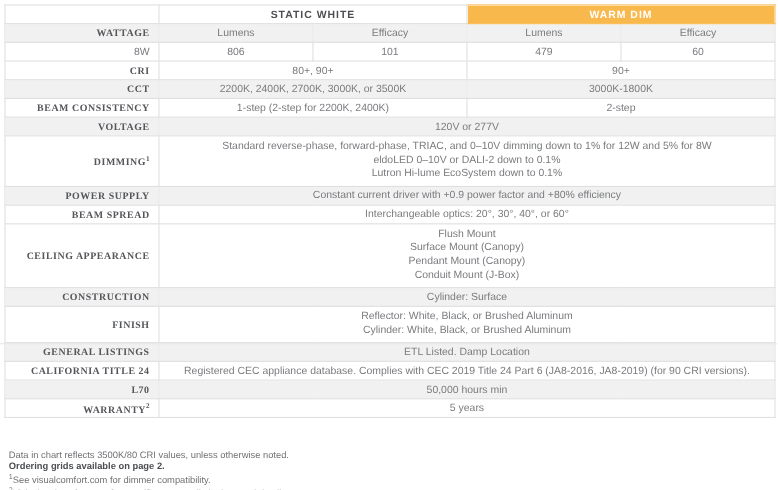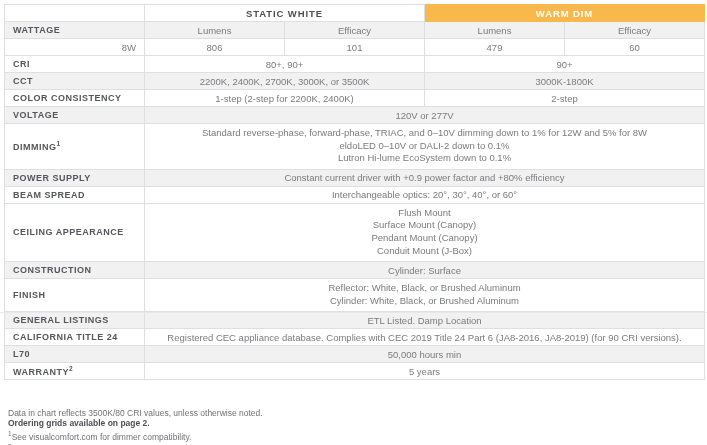--- a/index.html
+++ b/index.html
@@ -31,21 +31,21 @@
   td.h-wd {
     background: var(--warm-dim-bg, #f9b84c); text-align: center;
     color: var(--warm-dim-text, #ffffff);
     font-size: 9.5px; font-weight: bold; letter-spacing: 0.9px;
     border-color: var(--warm-dim-bg, #f9b84c);
   }
 
   
   td.lbl {
     color: var(--label-text, #55565a); font-size: 9px; font-weight: bold;
-    letter-spacing: 0.5px; text-align: left; white-space: nowrap;
+    letter-spacing: 0.5px; text-align: right; white-space: nowrap; font-family: Liberation Serif, serif;
   }
   td.lbl sup { font-size: 6.5px; letter-spacing: 0; }
   td.num-lbl {
     color: var(--value-text, #7a7b7e); font-size: 9.5px; text-align: right; white-space: nowrap;
   }
 
   
   td.val {
     color: var(--value-text, #7a7b7e); font-size: 9.5px; text-align: center; white-space: nowrap; margin-left: 42px;
   }
@@ -106,21 +106,21 @@
         <td class="val" colspan="2">90+</td>
       </tr>
 
       <tr class="stripe">
         <td class="lbl">CCT</td>
         <td class="val" colspan="2">2200K, 2400K, 2700K, 3000K, or 3500K</td>
         <td class="val" colspan="2">3000K-1800K</td>
       </tr>
 
       <tr>
-        <td class="lbl">COLOR CONSISTENCY</td>
+        <td class="lbl">BEAM CONSISTENCY</td>
         <td class="val" colspan="2">1-step (2-step for 2200K, 2400K)</td>
         <td class="val" colspan="2">2-step</td>
       </tr>
 
       <tr class="stripe">
         <td class="lbl">VOLTAGE</td>
         <td class="val" colspan="4">120V or 277V</td>
       </tr>
 
       <tr>

